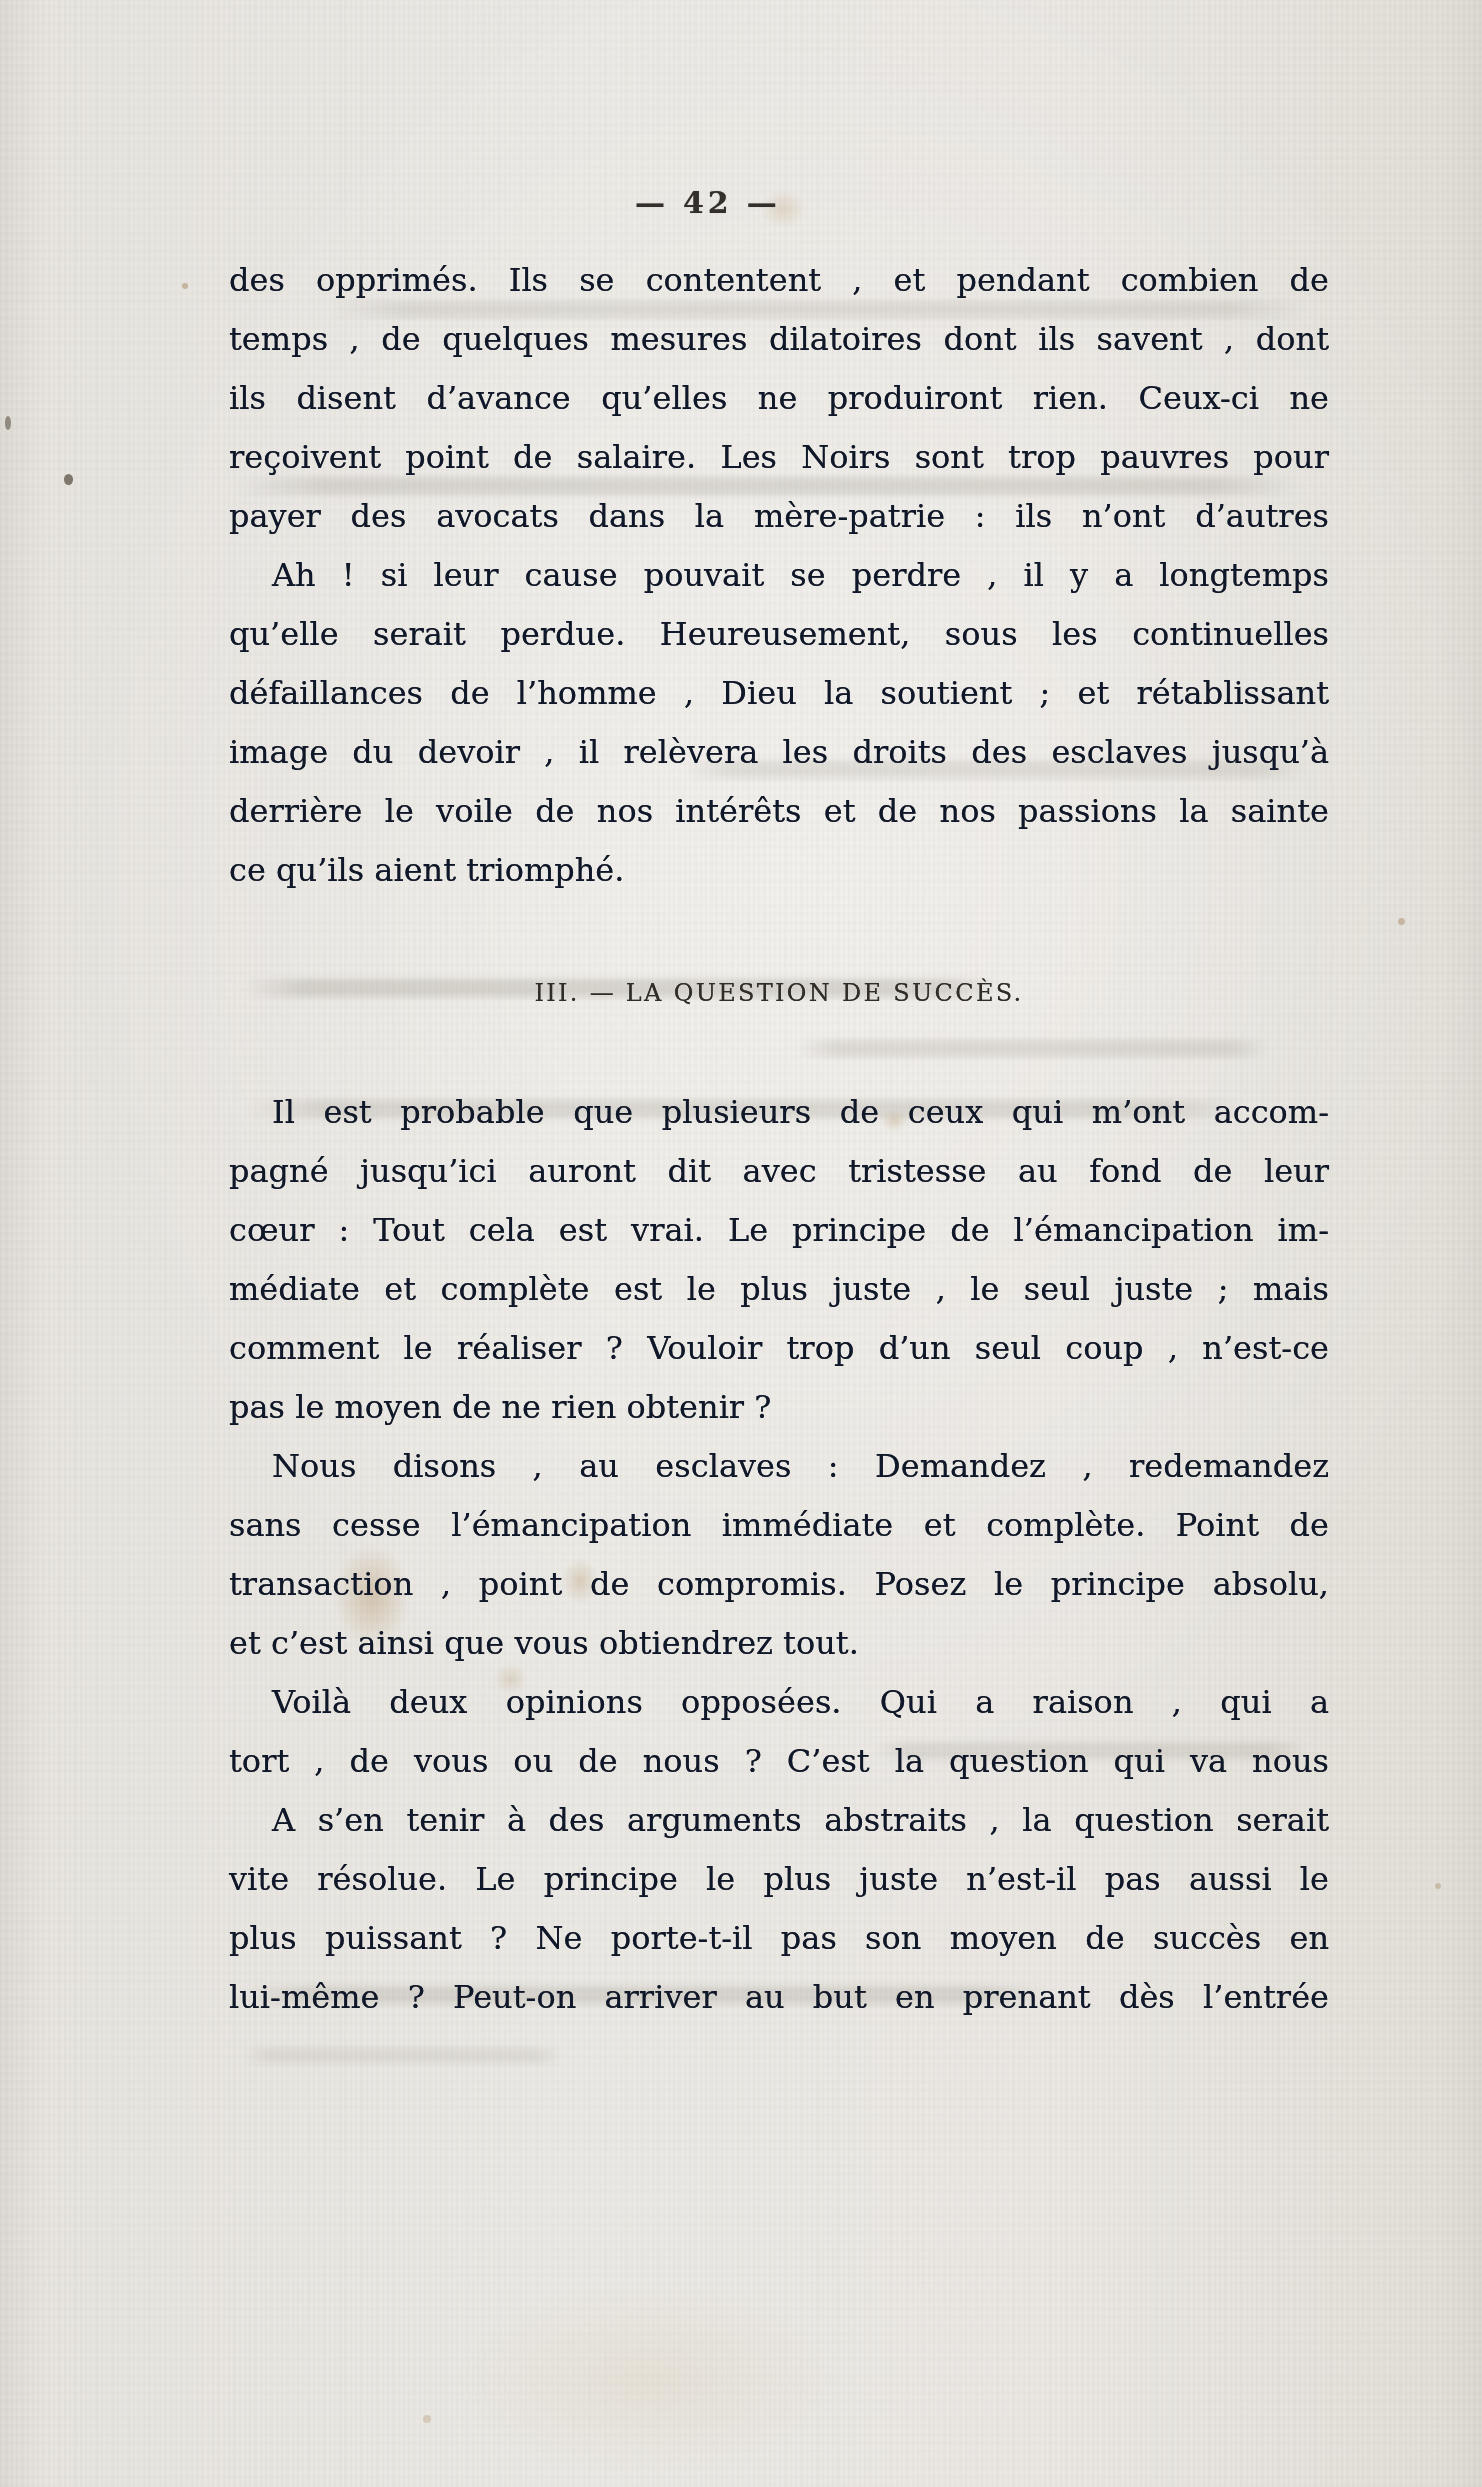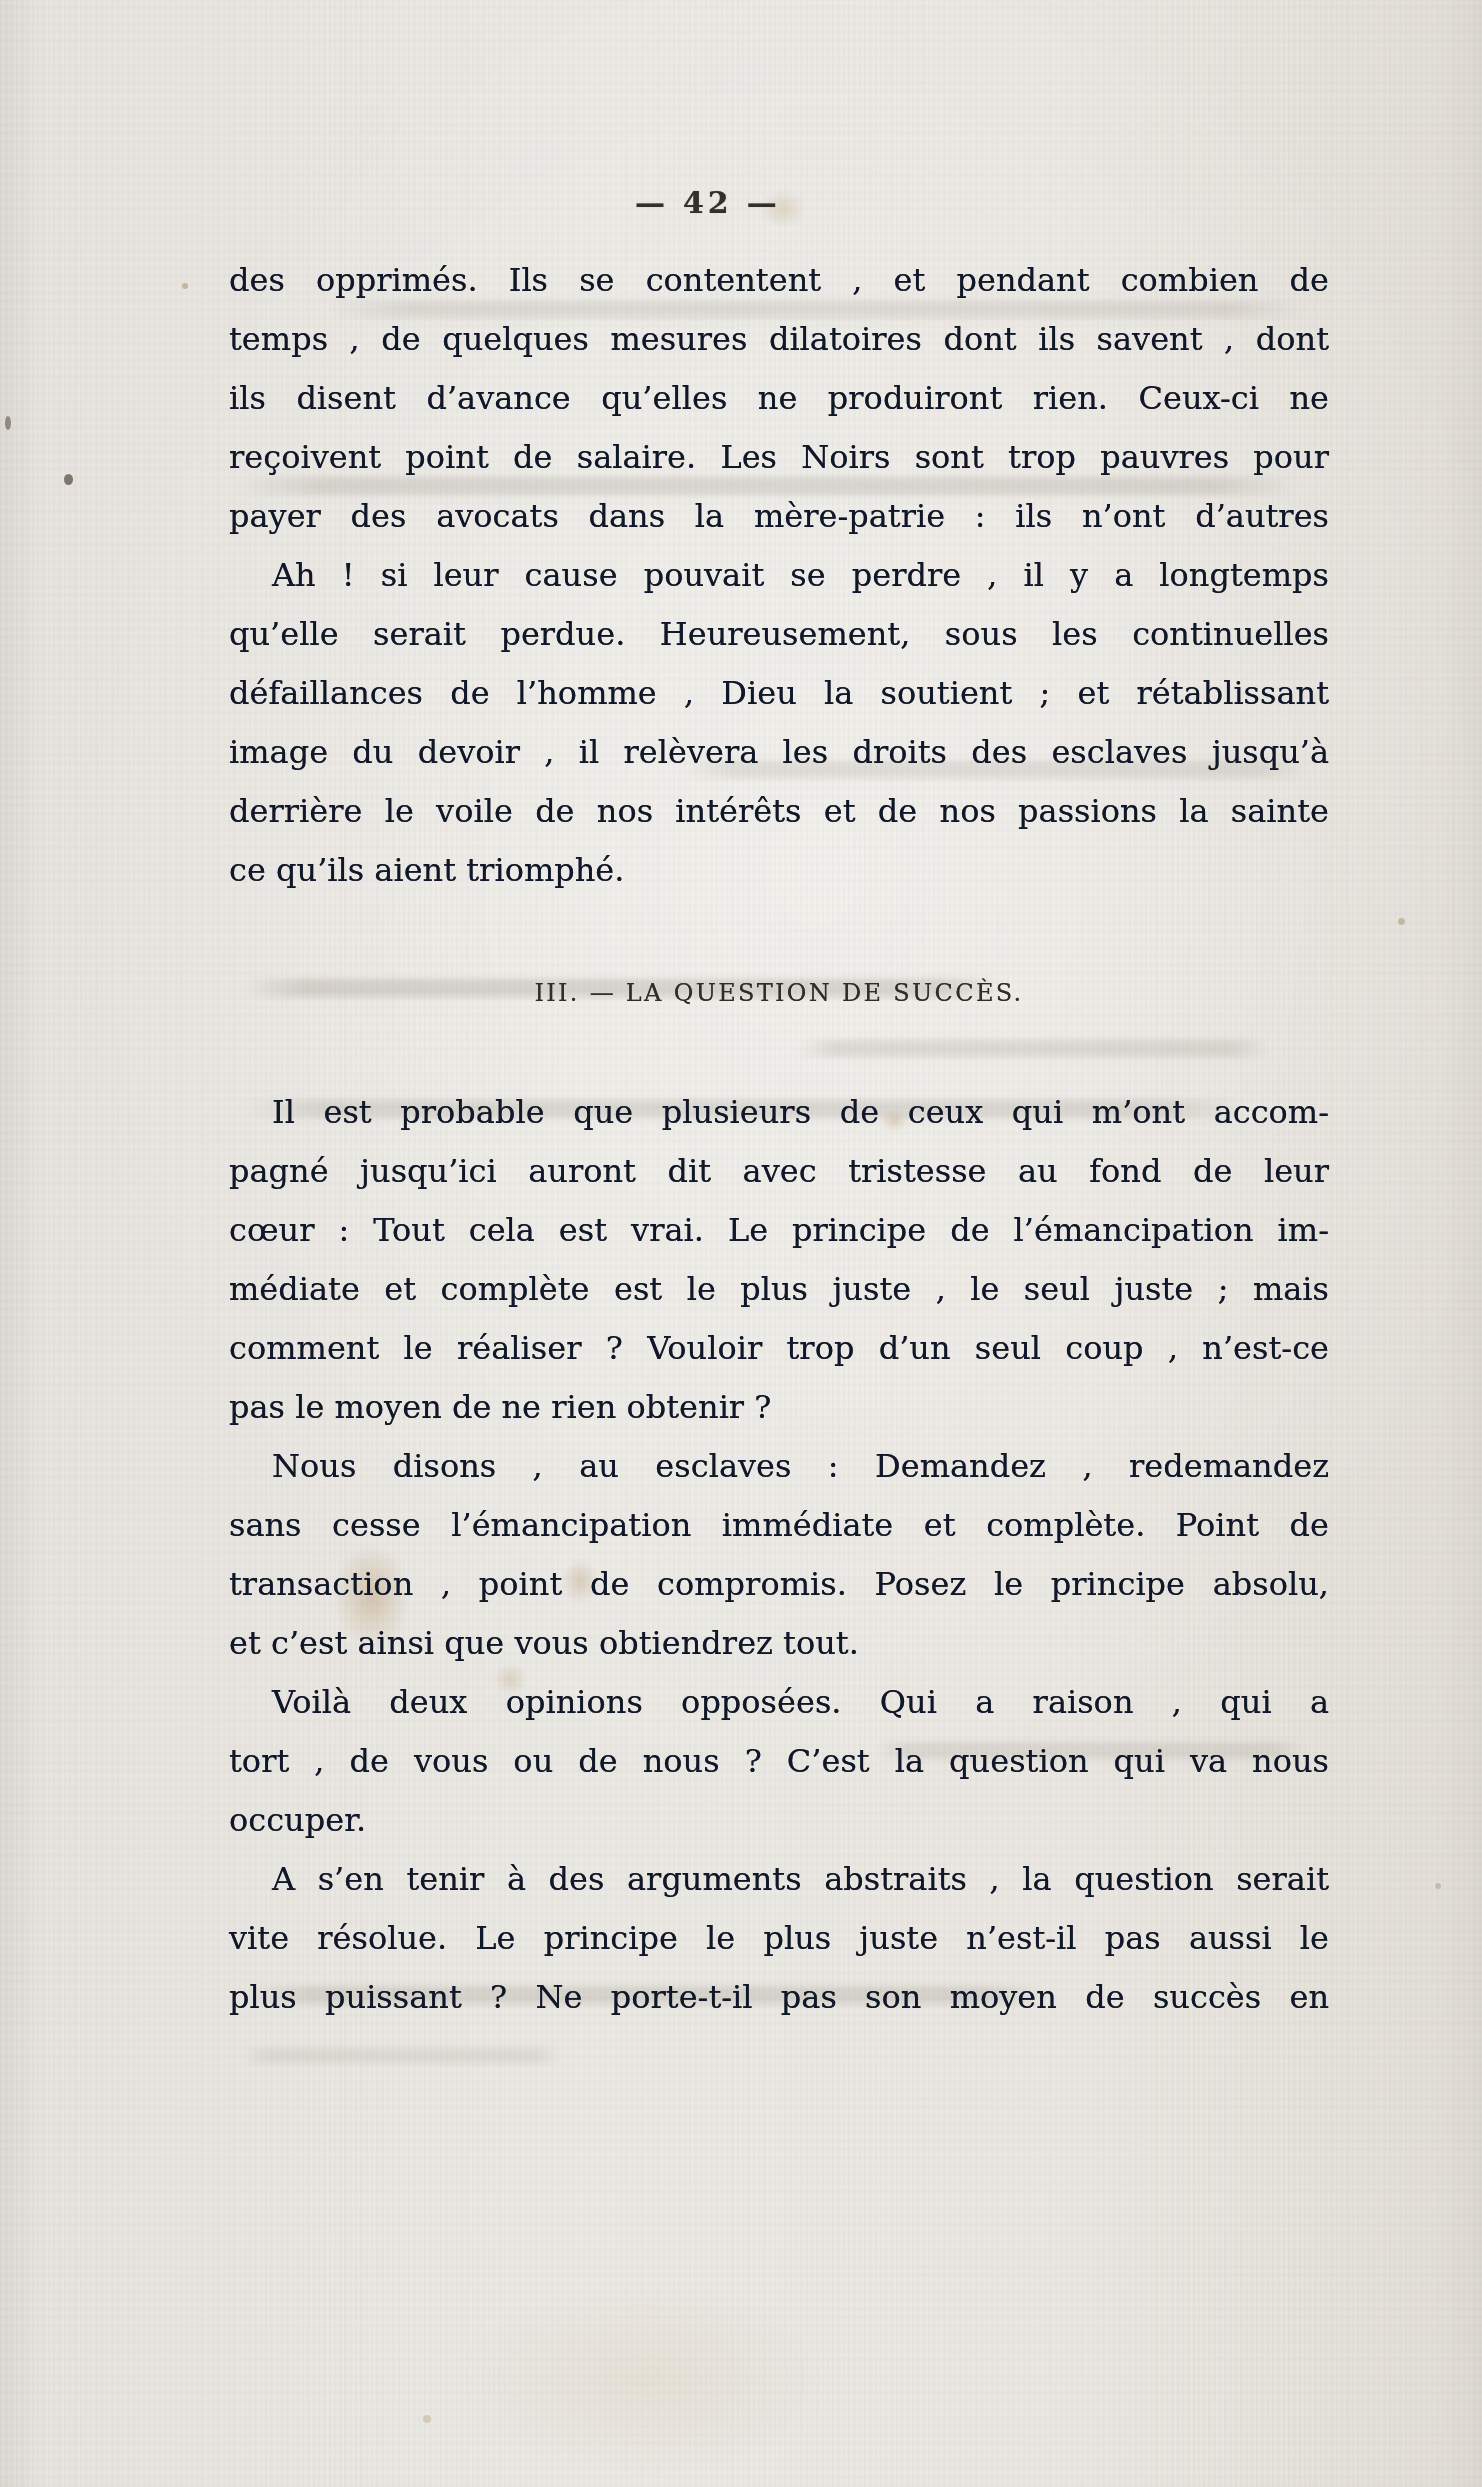--- a/index.html
+++ b/index.html
@@ -94,18 +94,18 @@
     <div class="line">cœur : Tout cela est vrai. Le principe de l’émancipation im-</div>
     <div class="line">médiate et complète est le plus juste , le seul juste ; mais</div>
     <div class="line">comment le réaliser ? Vouloir trop d’un seul coup , n’est-ce</div>
     <div class="line end">pas le moyen de ne rien obtenir ?</div>
     <div class="line indent">Nous disons , au esclaves : Demandez , redemandez</div>
     <div class="line">sans cesse l’émancipation immédiate et complète. Point de</div>
     <div class="line">transaction , point de compromis. Posez le principe absolu,</div>
     <div class="line end">et c’est ainsi que vous obtiendrez tout.</div>
     <div class="line indent">Voilà deux opinions opposées. Qui a raison , qui a</div>
     <div class="line">tort , de vous ou de nous ? C’est la question qui va nous</div>
-    <div class="line end">occuper.</div>
     <div class="line indent">A s’en tenir à des arguments abstraits , la question serait</div>
     <div class="line">vite résolue. Le principe le plus juste n’est-il pas aussi le</div>
     <div class="line">plus puissant ? Ne porte-t-il pas son moyen de succès en</div>
+    <div class="line">lui-même ? Peut-on arriver au but en prenant dès l’entrée</div>
   </div>
 
 
 </body></html>

